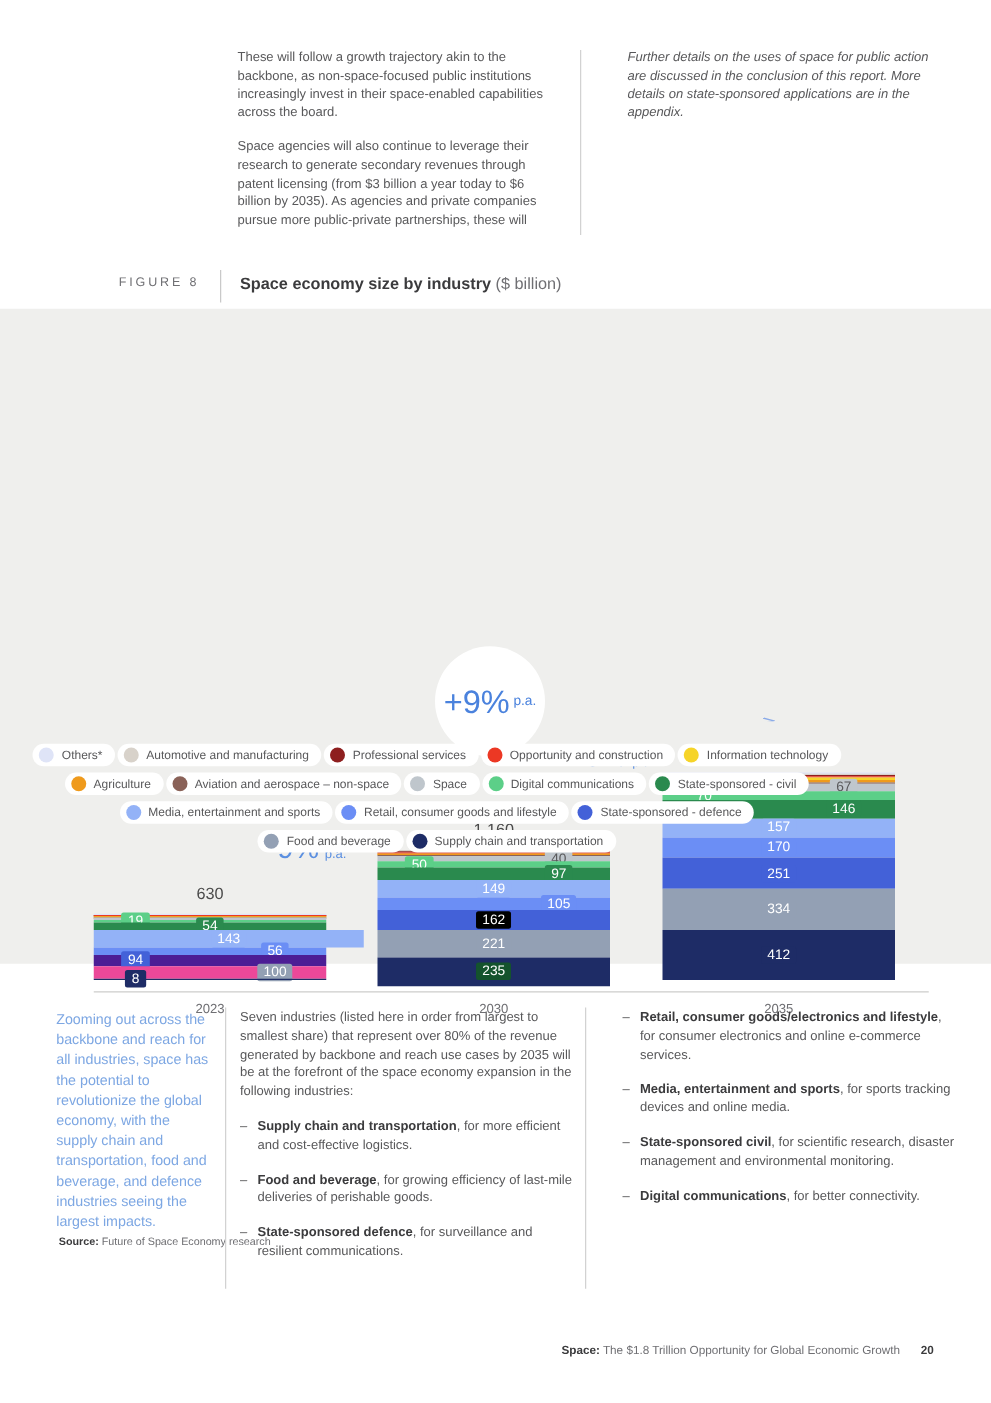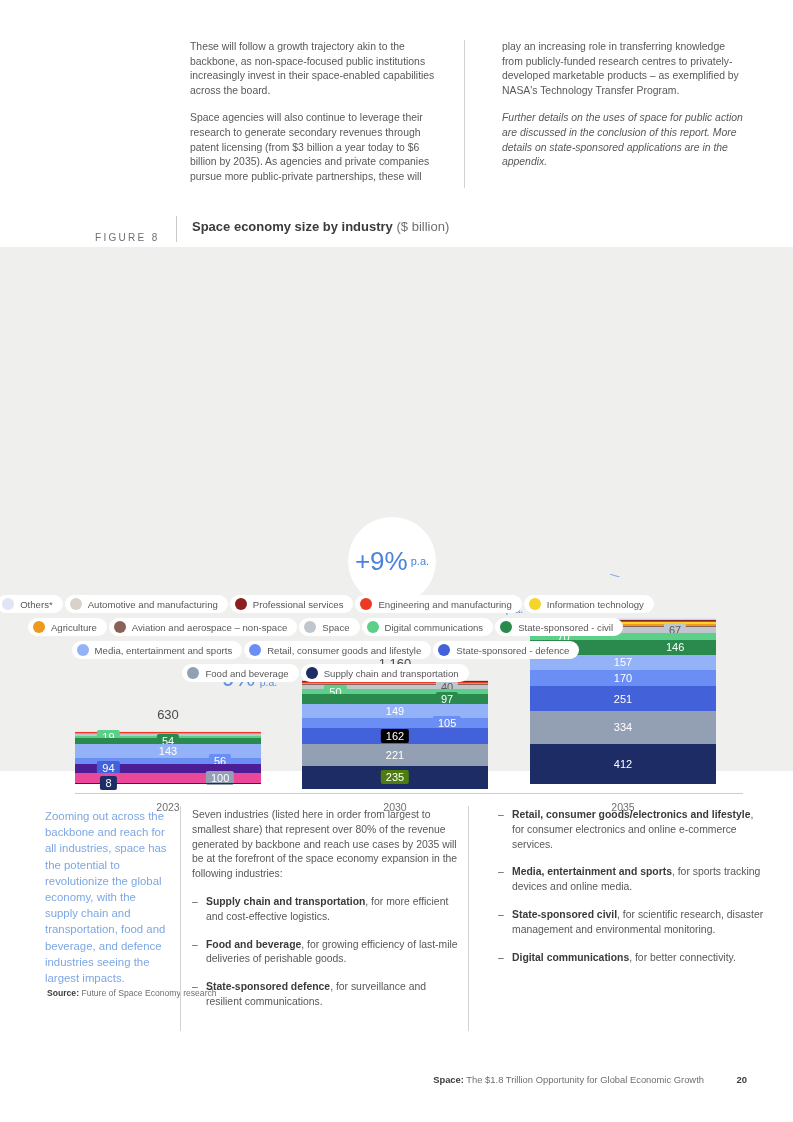--- a/index.html
+++ b/index.html
@@ -16,21 +16,21 @@
   .intro{position:absolute;left:190px;top:40px;width:557px;height:165px;}
   .intro .divider{position:absolute;left:274px;top:0;width:1px;height:148px;background:#d2d2d2;}
   .intro-col{position:absolute;top:0;width:245px;font-size:10.4px;line-height:14.6px;color:#58585a;}
   .intro-col.left{left:0;}
   .intro-col.right{left:312px;}
   .intro-col p{margin:0 0 13px 0;}
   .intro-col p.italic{font-style:italic;}
 
   
   .figure-head{position:absolute;left:0;top:216px;width:793px;height:30px;}
-  .fig-label{position:absolute;left:95px;top:16px;font-size:10px;letter-spacing:2.3px;color:#6f6f73;}
+  .fig-label{position:absolute;left:95px;top:5px;font-size:10px;letter-spacing:2.3px;color:#6f6f73;}
   .fig-rule{position:absolute;left:176px;top:0px;width:1px;height:26px;background:#c9c9c9;}
   .fig-title{position:absolute;left:192px;top:3px;font-size:13px;font-weight:bold;color:#3b3b3d;}
   .fig-title .unit{font-weight:normal;color:#6f6f73;}
 
   
   .panel{position:absolute;left:0;top:247px;width:793px;height:524px;background:#efefed;}
   .baseline{position:absolute;left:75px;top:546px;width:668px;height:1px;background:#cdcdcb;}
 
   .bar{position:absolute;bottom:0;}
   .seg{position:relative;width:100%;}
@@ -58,21 +58,21 @@
   .growth .big{font-size:23px;}
   .growth .small{font-size:10.5px;}
   .circle{
     position:absolute;width:88px;height:88px;border-radius:50%;
     background:#ffffff;display:flex;align-items:center;justify-content:center;
   }
   .circle .big{font-size:26px;color:#4a82dd;}
   .circle .small{font-size:11px;color:#4a82dd;margin-left:3px;}
 
   
-  .legend{position:absolute;left:0;top:348px;width:651px;}
+  .legend{position:absolute;left:0;top:348px;width:651px;padding-left:24px;}
   .legend-row{display:flex;justify-content:center;align-items:center;margin-bottom:5px;}
   .legend-item{
     display:flex;align-items:center;background:#ffffff;
     border-radius:11px;padding:3px 10px 3px 5px;margin:0 1px;
   }
   .legend-item .dot{width:12px;height:12px;border-radius:50%;margin-right:6px;flex:none;}
   .legend-item .txt{font-size:9.6px;color:#58585a;white-space:nowrap;}
 
   
   .footnote{position:absolute;left:47px;top:706px;width:700px;font-size:8.6px;line-height:12.5px;color:#6f6f73;}
@@ -90,35 +90,34 @@
   .col.c3{left:498px;}
   .col p{margin:0 0 13px 0;}
   .bullet{display:flex;margin:0 0 13px 0;}
   .bullet .dash{width:14px;flex:none;}
   .bullet .btxt{flex:1;}
   .bullet b{color:#3b3b3d;}
 
   
   .footer{position:absolute;left:0;top:1074px;width:793px;text-align:right;padding-right:46px;box-sizing:border-box;font-size:9.4px;color:#6f6f73;}
   .footer b{color:#3b3b3d;}
-  .footer .pg{color:#3b3b3d;font-weight:bold;margin-left:30px;}
+  .footer .pg{color:#3b3b3d;font-weight:bold;margin-left:14px;}
 </style>
 </head>
 <body>
 
 <div class="page">
 
   <div class="intro">
     <div class="divider"></div>
     <div class="intro-col left">
       <p>These will follow a growth trajectory akin to the backbone, as non-space-focused public institutions increasingly invest in their space-enabled capabilities across the board.</p>
       <p>Space agencies will also continue to leverage their research to generate secondary revenues through patent licensing (from $3 billion a year today to $6 billion by 2035). As agencies and private companies pursue more public-private partnerships, these will</p>
     </div>
     <div class="intro-col right">
-      <p>play an increasing role in transferring knowledge from publicly-funded research centres to privately-developed marketable products – as exemplified by NASA's Technology Transfer Program.</p>
       <p class="italic">Further details on the uses of space for public action are discussed in the conclusion of this report. More details on state-sponsored applications are in the appendix.</p>
     </div>
   </div>
 
   <div class="figure-head">
     <div class="fig-label">FIGURE 8</div>
     <div class="fig-rule"></div>
     <div class="fig-title">
       <span>Space economy size by industry</span>
       <span class="unit">($ billion)</span>
@@ -136,21 +135,21 @@
           <div class="seg" style="height: 0.391061px; background: rgb(246, 212, 41);"></div>
           <div class="seg" style="height: 0.488827px; background: rgb(239, 154, 28);"></div>
           <div class="seg" style="height: 0.391061px; background: rgb(138, 98, 88);"></div>
           <div class="seg" style="height: 2.15084px; background: rgb(191, 198, 204);"></div>
           <div class="seg" style="height: 1.85754px; background: rgb(92, 207, 136);">
             <span class="seg-label left" style="background: rgb(92, 207, 136);">19</span>
           </div>
           <div class="seg" style="height: 6.06145px; background: rgb(42, 138, 78);">
             <span class="seg-label center" style="background: rgb(42, 138, 78);">54</span>
           </div>
-          <div class="seg" style="height: 13.9804px; background: rgb(147, 178, 247);">
+          <div class="seg" style="height: 13.9804px; background: rgb(147, 178, 247); padding-left: 30px;">
             <span class="seg-label center" style="background: rgb(147, 178, 247);">143</span>
           </div>
           <div class="seg" style="height: 5.47486px; background: rgb(107, 142, 245);">
             <span class="seg-label right" style="background: rgb(107, 142, 245);">56</span>
           </div>
           <div class="seg" style="height: 9.18994px; background: #4c1d95;">
             <span class="seg-label left" style="background: rgb(67, 97, 216);">94</span>
           </div>
           <div class="seg" style="height: 9.77654px; background: #ec4899;">
             <span class="seg-label right" style="background: rgb(147, 160, 180);">100</span>
@@ -184,21 +183,21 @@
           <div class="seg" style="height: 10.2654px; background: rgb(107, 142, 245);">
             <span class="seg-label right" style="background: rgb(107, 142, 245);">105</span>
           </div>
           <div class="seg" style="height: 15.838px; background: rgb(67, 97, 216);">
             <span class="seg-label center" style="background: #000000;">162</span>
           </div>
           <div class="seg" style="height: 21.6061px; background: rgb(147, 160, 180);">
             <span class="seg-label center" style="background: rgb(147, 160, 180);">221</span>
           </div>
           <div class="seg" style="height: 22.9749px; background: rgb(30, 44, 102);">
-            <span class="seg-label center" style="background: #4d7c0f;">235</span>
+            <span class="seg-label center" style="background: #14532d;">235</span>
           </div>
         </div>
         <div class="bar-total" style="left: 302px; width: 186px; top: 408.592px;">1,160</div>
         <div class="bar-xlabel" style="left: 302px; width: 186px; top: 554px;">2030</div>
         <div class="bar" style="left: 530px; width: 186px; height: 175px; top: 371px; bottom: auto;">
           <div class="seg" style="height: 1.27095px; background: rgb(223, 228, 247);"></div>
           <div class="seg" style="height: 0.879888px; background: rgb(216, 210, 202);"></div>
           <div class="seg" style="height: 1.17318px; background: rgb(142, 31, 31);"></div>
           <div class="seg" style="height: 1.17318px; background: rgb(236, 56, 36);"></div>
           <div class="seg" style="height: 1.36871px; background: rgb(246, 212, 41);"></div>
@@ -266,21 +265,21 @@
           <div class="legend-item">
             <span class="dot" style="background: rgb(216, 210, 202);"></span>
             <span class="txt">Automotive and manufacturing</span>
           </div>
           <div class="legend-item">
             <span class="dot" style="background: rgb(142, 31, 31);"></span>
             <span class="txt">Professional services</span>
           </div>
           <div class="legend-item">
             <span class="dot" style="background: rgb(236, 56, 36);"></span>
-            <span class="txt">Engineering and manufacturing</span>
+            <span class="txt">Opportunity and construction</span>
           </div>
           <div class="legend-item">
             <span class="dot" style="background: rgb(246, 212, 41);"></span>
             <span class="txt">Information technology</span>
           </div>
         </div>
         <div class="legend-row">
           <div class="legend-item">
             <span class="dot" style="background: rgb(239, 154, 28);"></span>
             <span class="txt">Agriculture</span>

